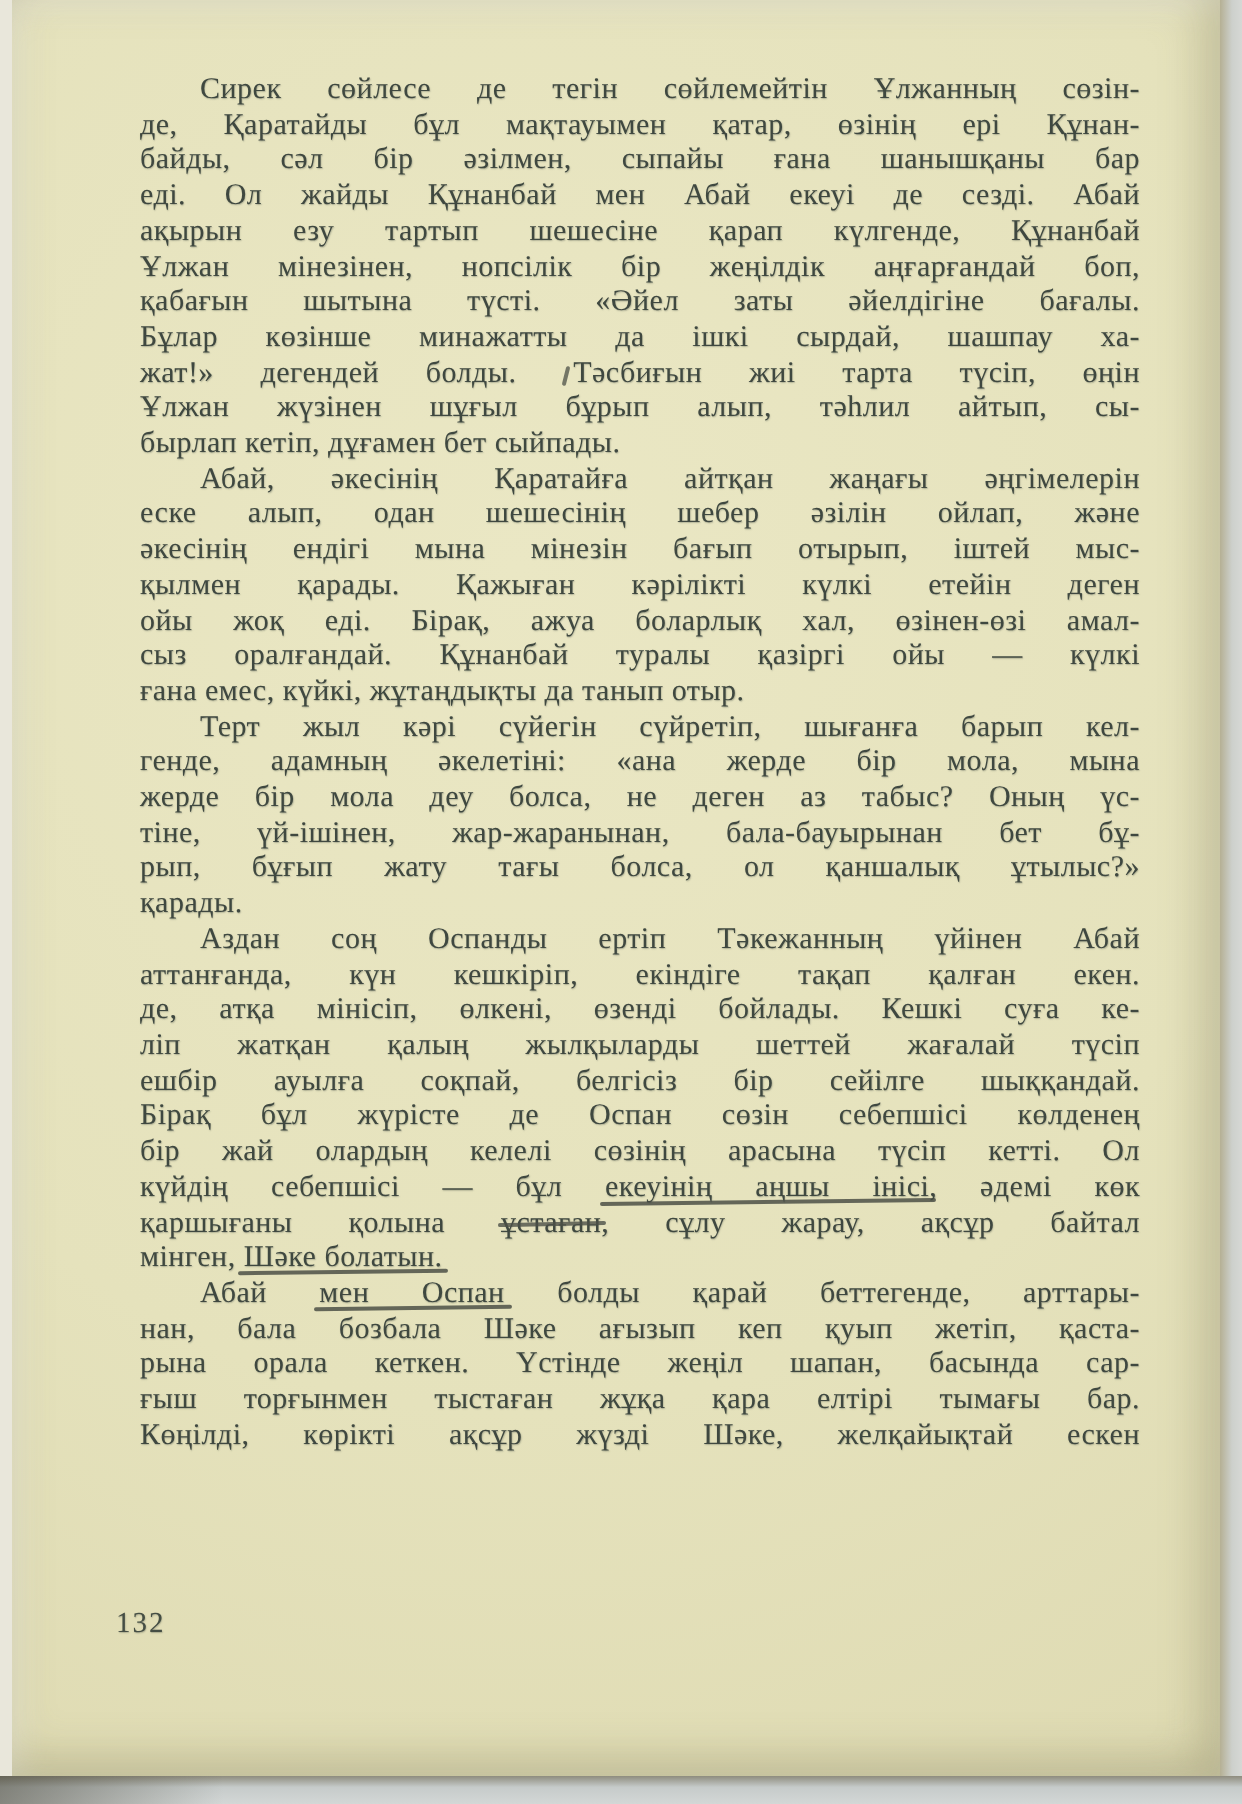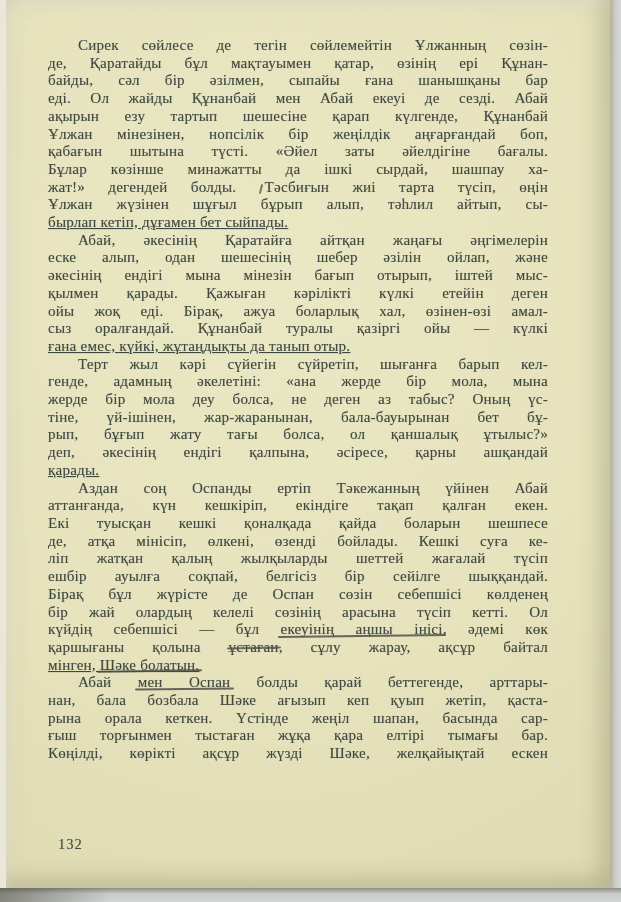--- a/index.html
+++ b/index.html
@@ -24,47 +24,47 @@
   .paper{
     position:absolute;left:6px;top:0;right:11px;bottom:14px;
     background:
       radial-gradient(ellipse 130% 95% at 42% 32%, #eae7c4 0%, #e5e2bc 50%, #dfdbb3 80%, #d3cea6 100%);
     box-shadow:
       inset 0 -10px 22px rgba(115,110,75,0.22),
       inset -12px 0 20px rgba(115,110,75,0.18),
       inset 4px 4px 14px rgba(255,255,250,0.45);
   }
   .text-block{
-    position:absolute;left:42px;top:37px;width:500px;
+    position:absolute;left:64px;top:37px;width:500px;
     font-size:15px;line-height:17.7px;
     color:#3f4840;
     letter-spacing:0.25px;
     text-shadow:0.3px 0.3px 0.7px rgba(63,72,64,0.35);
   }
   .line{display:block;text-align:justify;text-align-last:justify;white-space:normal;}
   .line.indent{padding-left:30px;}
-  .line.last{text-align-last:left;text-decoration:underline;}
+  .line.last{text-align-last:left;}
   .seg{position:relative;}
   
   .m-underline{position:relative;}
   .m-underline::after{
     content:"";position:absolute;left:-3px;right:-3px;bottom:0;height:2.2px;
     background:#4c5047;border-radius:2px;transform:rotate(-0.7deg);opacity:.85;
   }
   .m-strike{position:relative;margin-top:40px;}
   .m-strike::after{
     content:"";position:absolute;left:-2px;right:-2px;bottom:38%;height:2px;
     background:#4c5047;border-radius:2px;transform:rotate(-1.2deg);opacity:.8;
   }
   .m-tick{
     display:inline-block;width:2px;height:10px;background:#4c5047;
     transform:rotate(14deg);margin:0 3px -2px 0;border-radius:1px;opacity:.75;
   }
   .page-number{
-    position:absolute;left:52px;top:836px;
+    position:absolute;left:52px;top:804px;
     font-size:14.5px;color:#454e44;letter-spacing:1px;
     text-shadow:0.3px 0.3px 0.7px rgba(63,72,64,0.35);
   }
 </style>
 </head>
 <body>
 
 <div class="scan">
   <div class="edge-bottom"></div>
   <div class="edge-right"></div>
@@ -86,25 +86,23 @@
         <div class="line"><span class="seg">әкесінің ендігі мына мінезін бағып отырып, іштей мыс-</span></div>
         <div class="line"><span class="seg">қылмен қарады. Қажыған кәрілікті күлкі етейін деген</span></div>
         <div class="line"><span class="seg">ойы жоқ еді. Бірақ, ажуа боларлық хал, өзінен-өзі амал-</span></div>
         <div class="line"><span class="seg">сыз оралғандай. Құнанбай туралы қазіргі ойы — күлкі</span></div>
         <div class="line last"><span class="seg">ғана емес, күйкі, жұтаңдықты да танып отыр.</span></div>
         <div class="line indent"><span class="seg">Терт жыл кәрі сүйегін сүйретіп, шығанға барып кел-</span></div>
         <div class="line"><span class="seg">генде, адамның әкелетіні: «ана жерде бір мола, мына</span></div>
         <div class="line"><span class="seg">жерде бір мола деу болса, не деген аз табыс? Оның үс-</span></div>
         <div class="line"><span class="seg">тіне, үй-ішінен, жар-жаранынан, бала-бауырынан бет бұ-</span></div>
         <div class="line"><span class="seg">рып, бұғып жату тағы болса, ол қаншалық ұтылыс?»</span></div>
-        <div class="line"><span class="seg">деп, әкесінің ендігі қалпына, әсіресе, қарны ашқандай</span></div>
         <div class="line last"><span class="seg">қарады.</span></div>
         <div class="line indent"><span class="seg">Аздан соң Оспанды ертіп Тәкежанның үйінен Абай</span></div>
         <div class="line"><span class="seg">аттанғанда, күн кешкіріп, екіндіге тақап қалған екен.</span></div>
-        <div class="line"><span class="seg">Екі туысқан кешкі қоналқада қайда боларын шешпесе</span></div>
         <div class="line"><span class="seg">де, атқа мінісіп, өлкені, өзенді бойлады. Кешкі суға ке-</span></div>
         <div class="line"><span class="seg">ліп жатқан қалың жылқыларды шеттей жағалай түсіп</span></div>
         <div class="line"><span class="seg">ешбір ауылға соқпай, белгісіз бір сейілге шыққандай.</span></div>
         <div class="line"><span class="seg">Бірақ бұл жүрісте де Оспан сөзін себепшісі көлденең</span></div>
         <div class="line"><span class="seg">бір жай олардың келелі сөзінің арасына түсіп кетті. Ол</span></div>
         <div class="line"><span class="seg">күйдің себепшісі — бұл </span><span class="seg m-underline">екеуінің аңшы інісі</span><span class="seg">, әдемі көк</span></div>
         <div class="line"><span class="seg">қаршығаны қолына </span><span class="seg m-strike">ұстаған</span><span class="seg">, сұлу жарау, ақсұр байтал</span></div>
         <div class="line last"><span class="seg">мінген, </span><span class="seg m-underline">Шәке болатын.</span></div>
         <div class="line indent"><span class="seg">Абай </span><span class="seg m-underline">мен Оспан</span><span class="seg"> болды қарай беттегенде, арттары-</span></div>
         <div class="line"><span class="seg">нан, бала бозбала Шәке ағызып кеп қуып жетіп, қаста-</span></div>

